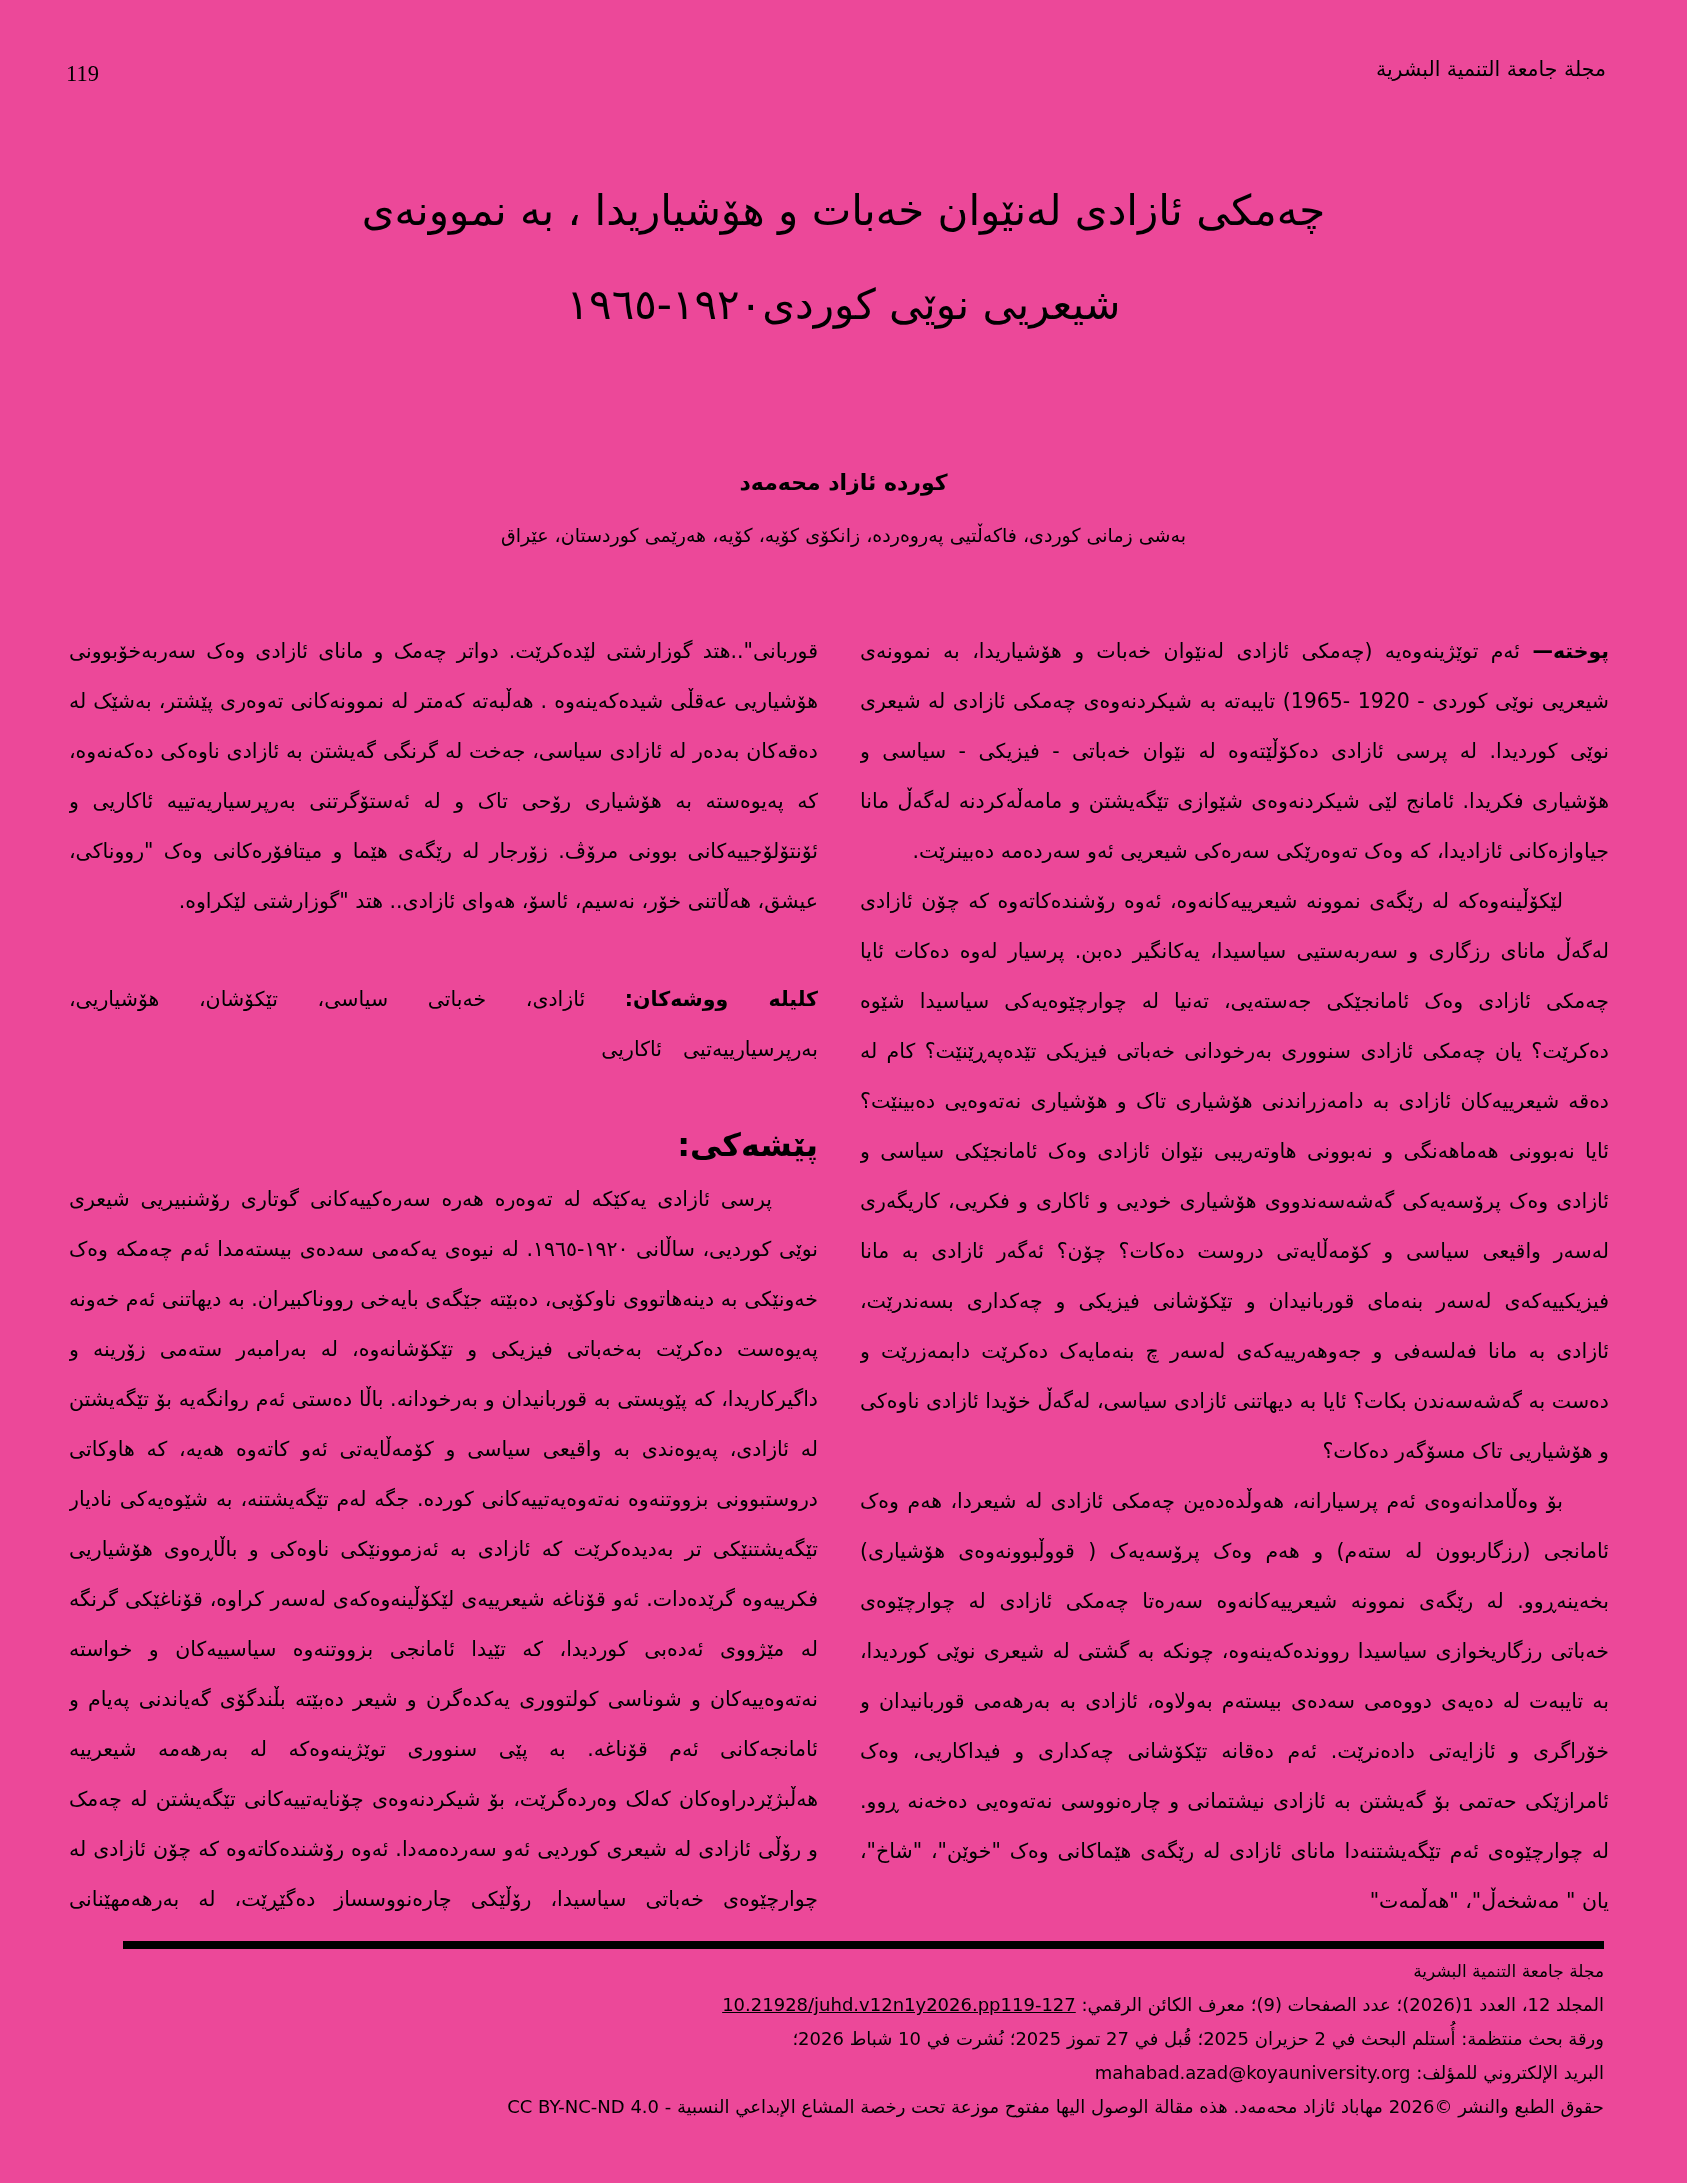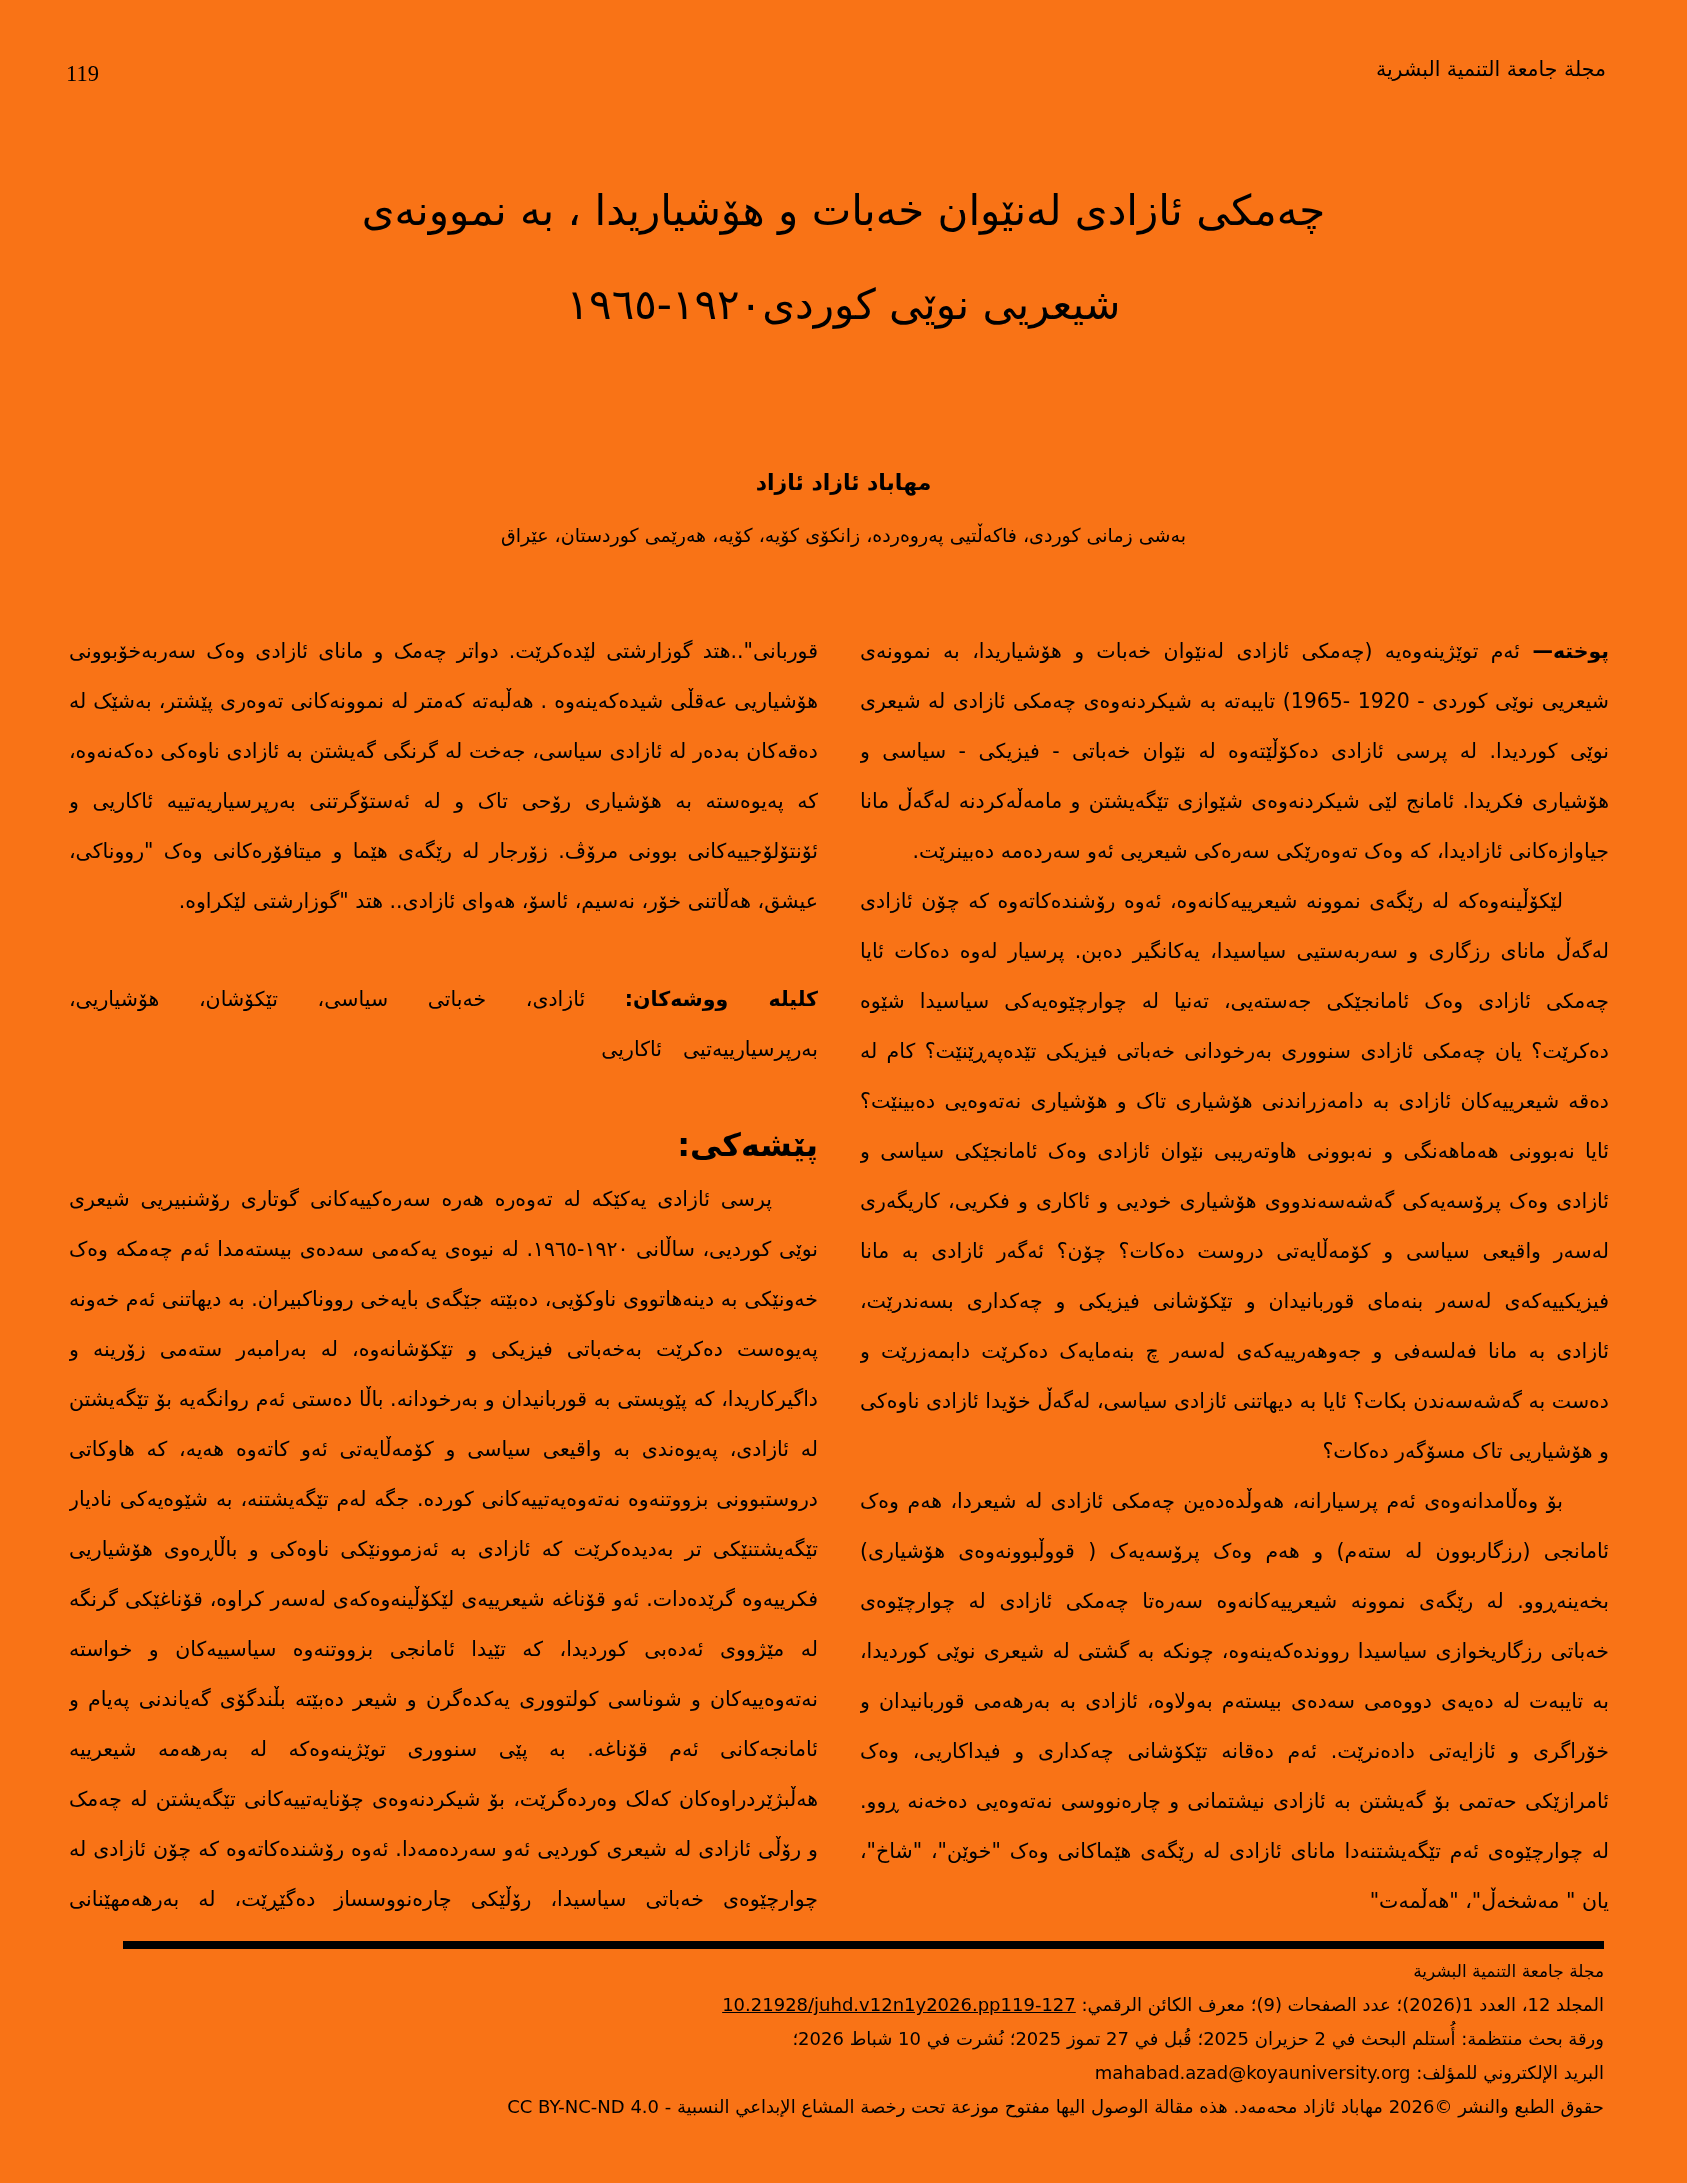--- a/index.html
+++ b/index.html
@@ -1,20 +1,20 @@
 <!DOCTYPE html>
 <html lang="ckb" dir="rtl" style="font-size:10.6px"><head>
 <meta charset="utf-8">
 <style>
   html,body{margin:0;padding:0;background:#888;}
   .page{
     position:relative;
     width:1687px;height:2183px;
     margin:0 auto;
-    background:#f97316;
+    background:#ec4899;
     color:#000;
     font-family:"DejaVu Sans", sans-serif;
     overflow:hidden;
     direction:rtl;
   }
   
   .header{position:absolute;top:57px;left:66px;right:81px;height:37px;}
   .page-number{
     position:absolute;left:0;top:4px;direction:ltr;
     font-family:"Liberation Serif", "DejaVu Serif", serif;
@@ -80,21 +80,21 @@
   <div class="header">
     <span class="page-number">119</span>
     <span class="journal-header">مجلة جامعة التنمية البشرية</span>
   </div>
 
   <div class="title">
     <div>چەمکی ئازادی لەنێوان خەبات و هۆشیاریدا ، بە نموونەی</div>
     <div>شیعریی نوێی کوردی١٩٢٠-١٩٦٥</div>
   </div>
 
-  <div class="author">مهاباد ئازاد ئازاد</div>
+  <div class="author">کوردە ئازاد محەمەد</div>
   <div class="affiliation">بەشی زمانی کوردی، فاکەڵتیی پەروەردە، زانکۆی کۆیە، کۆیە، هەرێمی کوردستان، عێراق</div>
 
   <div class="columns">
 
     <div class="col">
       <p class="para no-indent"><span class="lead">پوختە—</span><span> ئەم توێژینەوەیە (چەمکی ئازادی لەنێوان خەبات و هۆشیاریدا، بە نموونەی شیعریی نوێی کوردی - 1920 -1965)  تایبەتە بە شیکردنەوەی چەمکی ئازادی لە شیعری نوێی کوردیدا.  لە پرسی ئازادی دەکۆڵێتەوە لە نێوان خەباتی - فیزیکی - سیاسی و هۆشیاری فکریدا. ئامانج لێی شیکردنەوەی شێوازی تێگەیشتن و مامەڵەکردنە لەگەڵ مانا جیاوازەکانی ئازادیدا، کە وەک تەوەرێکی سەرەکی شیعریی ئەو سەردەمە دەبینرێت.</span></p>
       <p class="para">لێکۆڵینەوەکە لە رێگەی نموونە شیعرییەکانەوە، ئەوە رۆشندەکاتەوە کە چۆن ئازادی لەگەڵ مانای رزگاری و سەربەستیی سیاسیدا، یەکانگیر دەبن. پرسیار لەوە دەکات ئایا چەمکی ئازادی وەک ئامانجێکی جەستەیی، تەنیا لە چوارچێوەیەکی سیاسیدا شێوە دەکرێت؟ یان چەمکی ئازادی سنووری بەرخودانی خەباتی فیزیکی تێدەپەڕێنێت؟ کام لە دەقە شیعرییەکان ئازادی بە دامەزراندنی هۆشیاری تاک و هۆشیاری نەتەوەیی دەبینێت؟ ئایا نەبوونی هەماهەنگی و نەبوونی هاوتەریبی نێوان ئازادی وەک ئامانجێکی سیاسی و ئازادی وەک پرۆسەیەکی گەشەسەندووی هۆشیاری خودیی و ئاکاری و فکریی، کاریگەری لەسەر واقیعی سیاسی و کۆمەڵایەتی دروست دەکات؟ چۆن؟ ئەگەر ئازادی بە مانا فیزیکییەکەی لەسەر بنەمای قوربانیدان و تێکۆشانی فیزیکی و چەکداری بسەندرێت، ئازادی بە مانا فەلسەفی و جەوهەرییەکەی لەسەر چ بنەمایەک دەکرێت دابمەزرێت و دەست بە گەشەسەندن بکات؟ ئایا بە دیهاتنی ئازادی سیاسی، لەگەڵ خۆیدا ئازادی ناوەکی و هۆشیاریی تاک مسۆگەر دەکات؟</p>
       <p class="para">بۆ وەڵامدانەوەی ئەم پرسیارانە، هەوڵدەدەین چەمکی ئازادی لە شیعردا، هەم وەک ئامانجی (رزگاربوون لە ستەم) و هەم وەک پرۆسەیەک ( قووڵبوونەوەی هۆشیاری) بخەینەڕوو. لە رێگەی نموونە شیعرییەکانەوە سەرەتا چەمکی ئازادی لە چوارچێوەی خەباتی رزگاریخوازی سیاسیدا رووندەکەینەوە، چونکە بە گشتی لە شیعری نوێی کوردیدا، بە تایبەت لە دەیەی دووەمی سەدەی بیستەم بەولاوە، ئازادی بە بەرهەمی قوربانیدان و خۆراگری و ئازایەتی دادەنرێت. ئەم دەقانە تێکۆشانی چەکداری و فیداکاریی، وەک ئامرازێکی حەتمی بۆ گەیشتن بە ئازادی نیشتمانی و چارەنووسی نەتەوەیی دەخەنە ڕوو.  لە چوارچێوەی ئەم تێگەیشتنەدا مانای ئازادی لە رێگەی هێماکانی وەک "خوێن"، "شاخ"، یان " مەشخەڵ"، "هەڵمەت"</p>
     </div>
 

